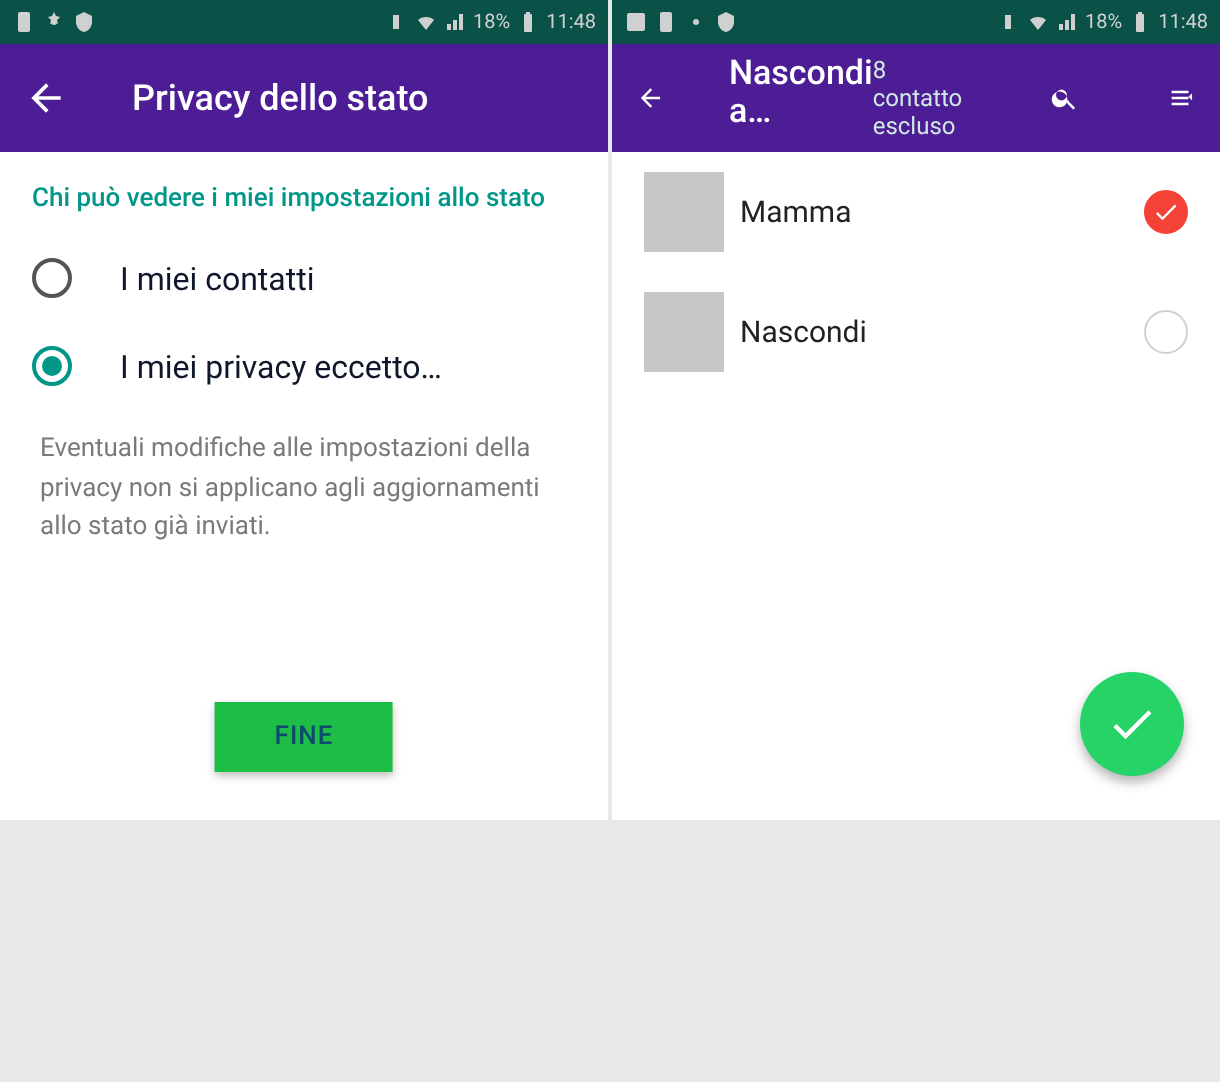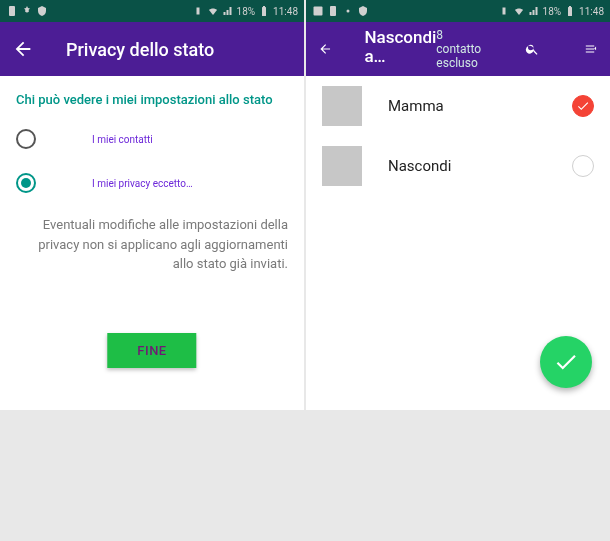--- a/index.html
+++ b/index.html
@@ -19,24 +19,24 @@
   .appbar .title-main { font-size: 17px; font-weight: 500; line-height: 1.1; }
   .appbar .title-sub { font-size: 12px; color: #d0e8e3; }
   .appbar .action { width: 22px; height: 22px; margin-left: 12px; }
   .appbar .action svg { width: 100%; height: 100%; fill: #fff; }
   .content { flex: 1; overflow: hidden; position: relative; }
   .section-header { color: #009688; font-size: 13px; font-weight: 500; padding: 16px 16px 10px 16px; }
   .radio-item { display: flex; align-items: center; padding: 12px 16px; gap: 24px; }
   .radio-outer { width: 20px; height: 20px; border: 2px solid #555; border-radius: 50%; display: flex; align-items: center; justify-content: center; flex-shrink: 0; }
   .radio-outer.selected { border-color: #009688; }
   .radio-inner { width: 10px; height: 10px; background: #009688; border-radius: 50%; }
-  .radio-label { font-size: 10px; color: #6d28d9; margin-left: 32px; }
-  .hint { color: #7a7a7a; font-size: 13px; line-height: 1.5; padding: 10px 16px 0 20px; text-align: right; }
-  .fine-btn { position: absolute; bottom: 42px; left: 50%; transform: translateX(-50%); background: #1ebe46; color: #701a75; font-size: 13px; font-weight: 500; letter-spacing: 0.5px; padding: 10px 30px; box-shadow: 0 2px 4px rgba(0,0,0,.25); border: none; }
-  .contact-item { display: flex; align-items: center; padding: 10px 16px; gap: 26px; }
+  .radio-label { font-size: 16px; color: #0f172a; }
+  .hint { color: #7a7a7a; font-size: 13px; line-height: 1.5; padding: 10px 16px 0 20px; }
+  .fine-btn { position: absolute; bottom: 24px; left: 50%; transform: translateX(-50%); background: #1ebe46; color: #0c4a6e; font-size: 13px; font-weight: 500; letter-spacing: 0.5px; padding: 10px 30px; box-shadow: 0 2px 4px rgba(0,0,0,.25); border: none; }
+  .contact-item { display: flex; align-items: center; padding: 10px 16px; gap: 8px; }
   .avatar { width: 40px; height: 40px; background: #c7c7c7; flex-shrink: 0; }
   .contact-name { flex: 1; font-size: 15px; color: #222; }
   .check-circ { width: 22px; height: 22px; border-radius: 50%; border: 1.5px solid #d0d0d0; display: flex; align-items: center; justify-content: center; flex-shrink: 0; }
   .check-circ.sel { background: #f44336; border-color: #f44336; }
   .check-circ.sel svg { width: 14px; height: 14px; fill: #fff; }
   .fab { position: absolute; bottom: 22px; right: 18px; width: 52px; height: 52px; border-radius: 50%; background: #25d366; display: flex; align-items: center; justify-content: center; box-shadow: 0 3px 6px rgba(0,0,0,.3); }
   .fab svg { width: 26px; height: 26px; fill: #fff; }
 </style>
 </head>
 <body>

